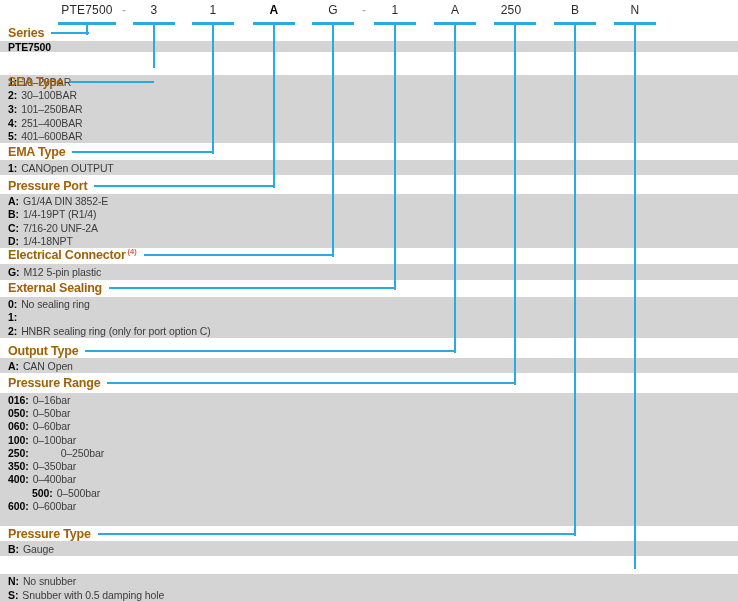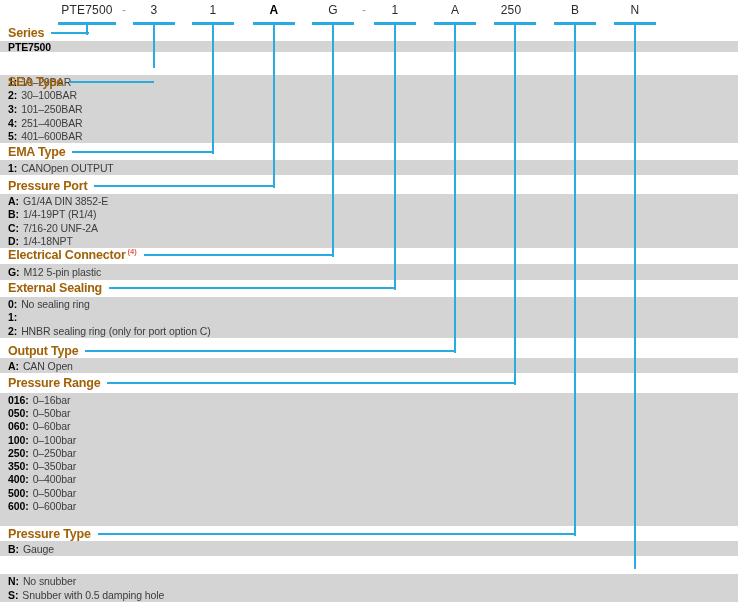--- a/index.html
+++ b/index.html
@@ -204,33 +204,33 @@
         <span class="opt-desc">0–50bar</span>
       </div>
       <div class="opt-row" style="height: 13.3px;">
         <span class="opt-key">060:</span>
         <span class="opt-desc">0–60bar</span>
       </div>
       <div class="opt-row" style="height: 13.3px;">
         <span class="opt-key">100:</span>
         <span class="opt-desc">0–100bar</span>
       </div>
-      <div class="opt-row" style="height: 13.3px;">
+      <div class="opt-row" style="height: 13.3px; gap: 28px;">
         <span class="opt-key">250:</span>
         <span class="opt-desc">0–250bar</span>
       </div>
       <div class="opt-row" style="height: 13.3px;">
         <span class="opt-key">350:</span>
         <span class="opt-desc">0–350bar</span>
       </div>
       <div class="opt-row" style="height: 13.3px;">
         <span class="opt-key">400:</span>
         <span class="opt-desc">0–400bar</span>
       </div>
-      <div class="opt-row" style="height: 13.3px;">
+      <div class="opt-row" style="height: 13.3px; margin-left: 24px;">
         <span class="opt-key">500:</span>
         <span class="opt-desc">0–500bar</span>
       </div>
       <div class="opt-row" style="height: 13.3px;">
         <span class="opt-key">600:</span>
         <span class="opt-desc">0–600bar</span>
       </div>
     </div>
     <div class="sec-header" style="top: 527px; width: 567px;">
       <span class="sec-title">Pressure Type</span>

